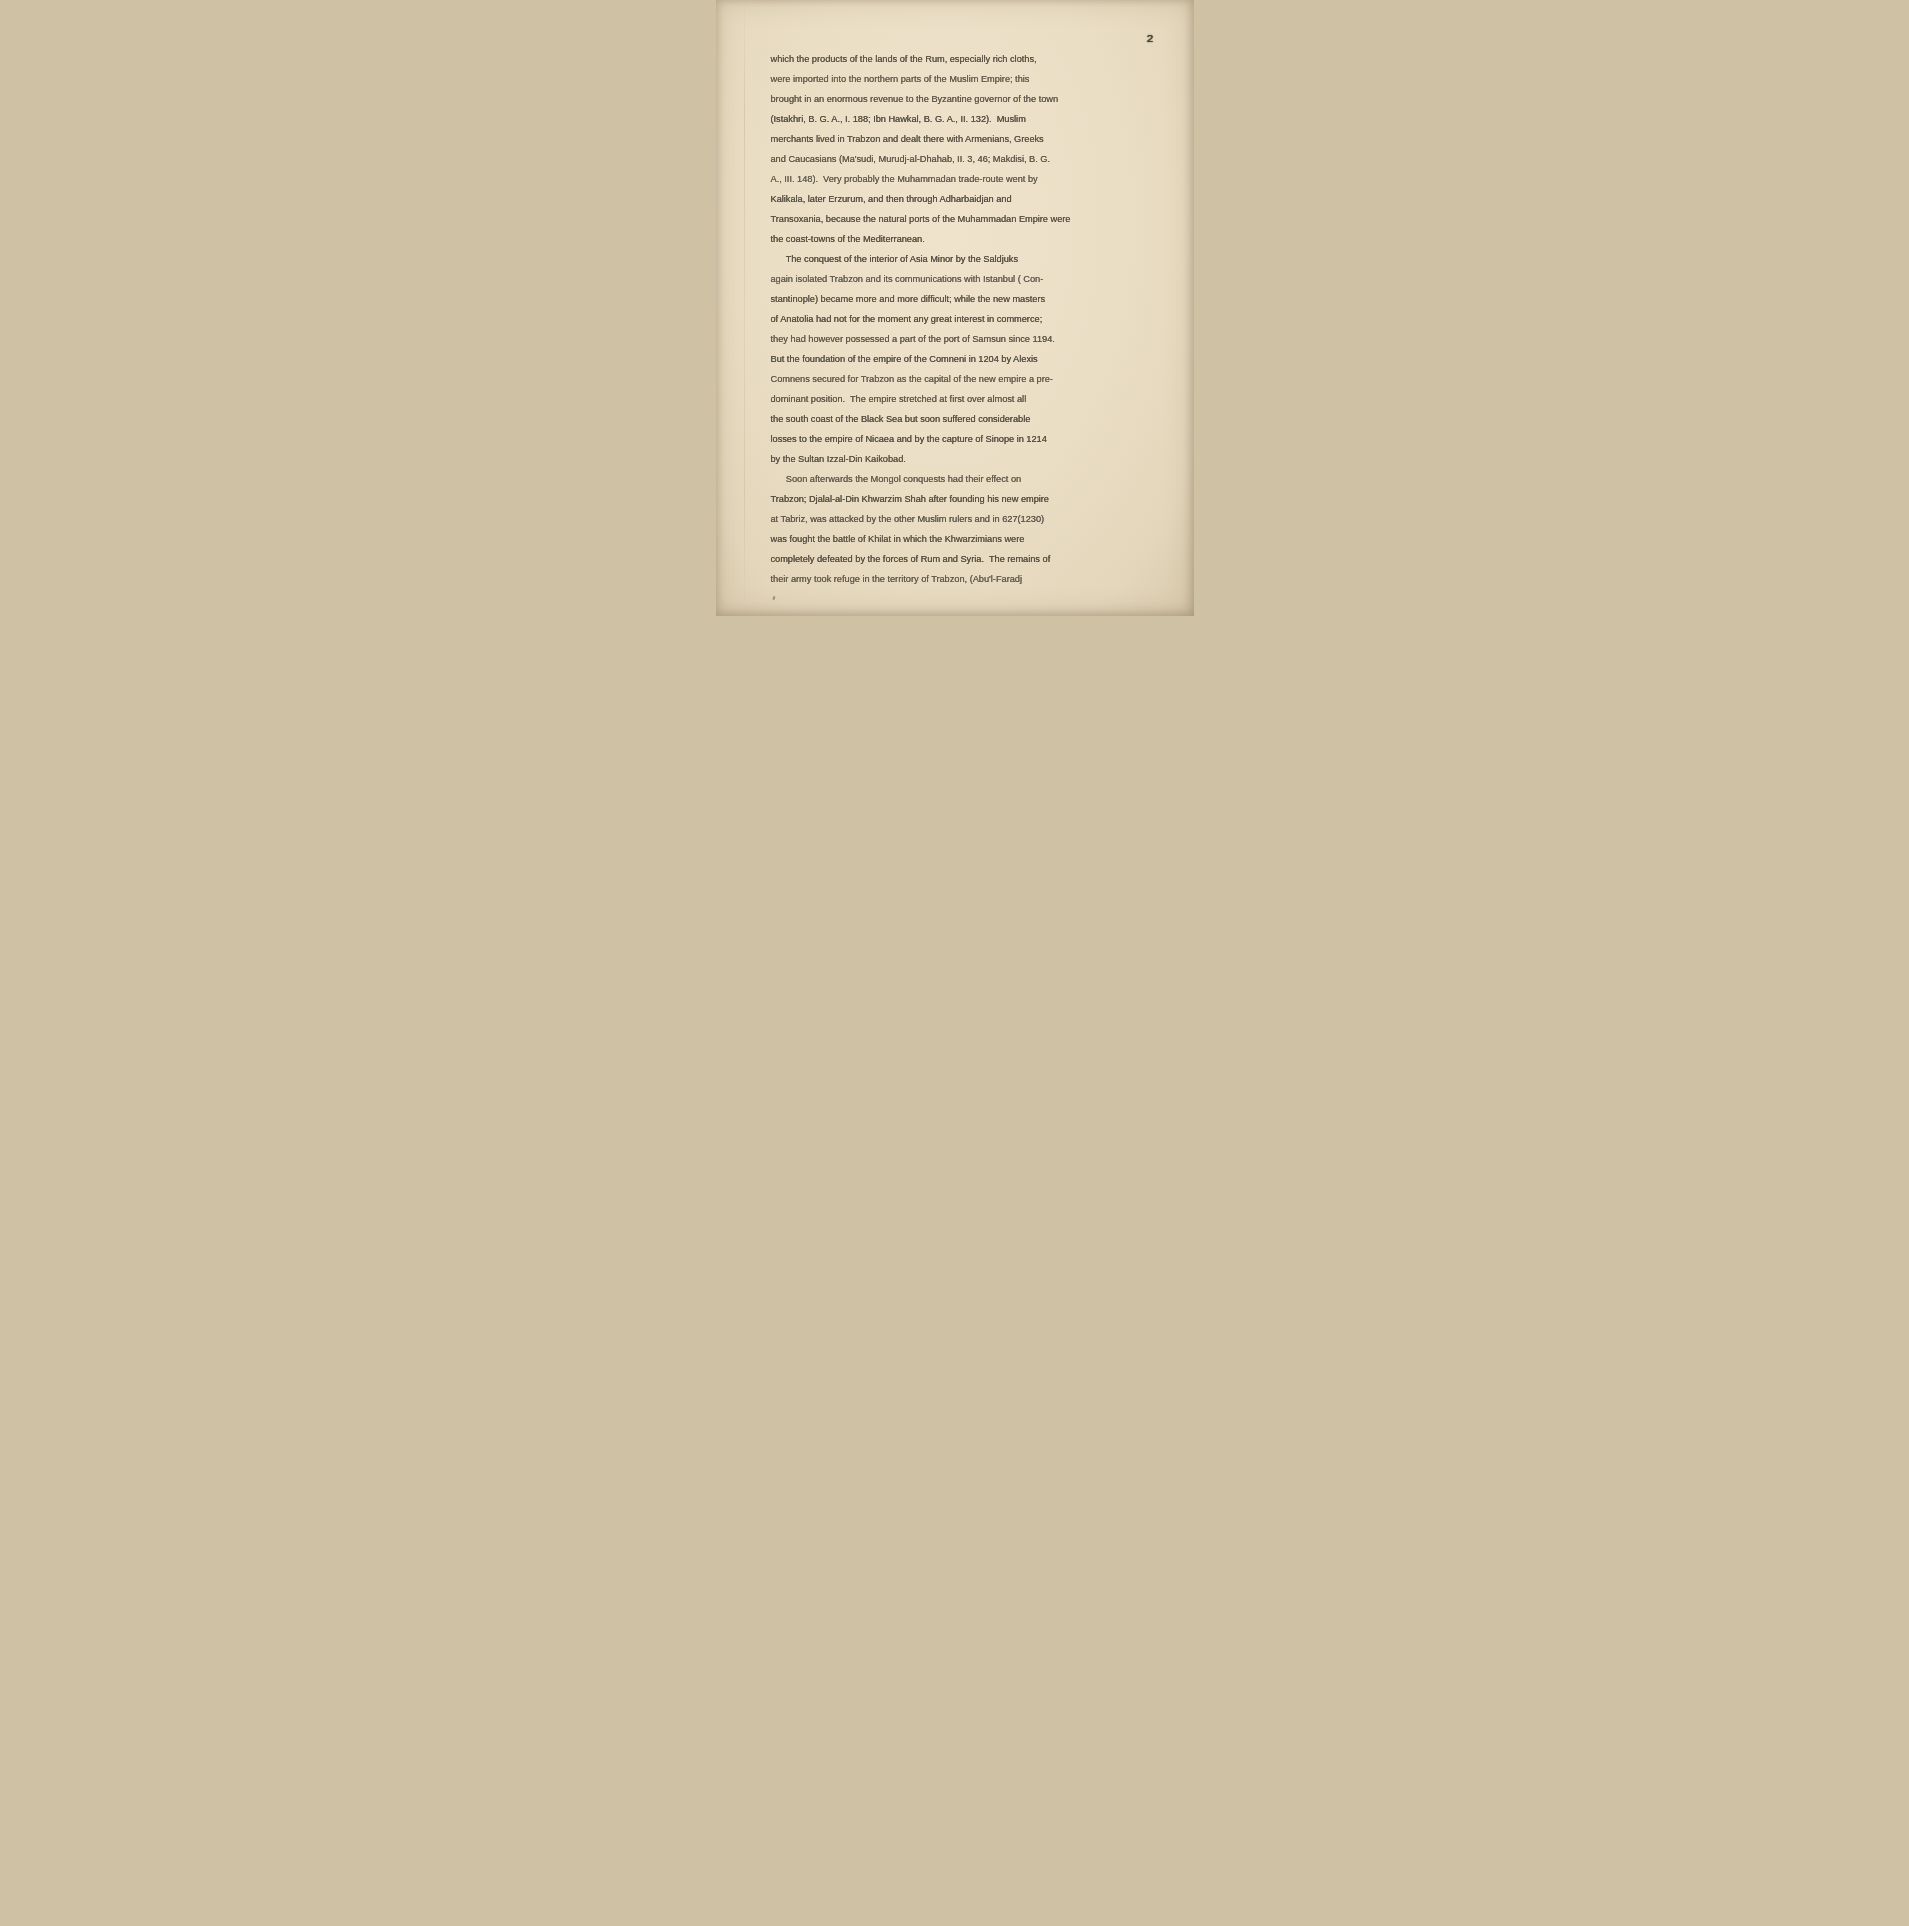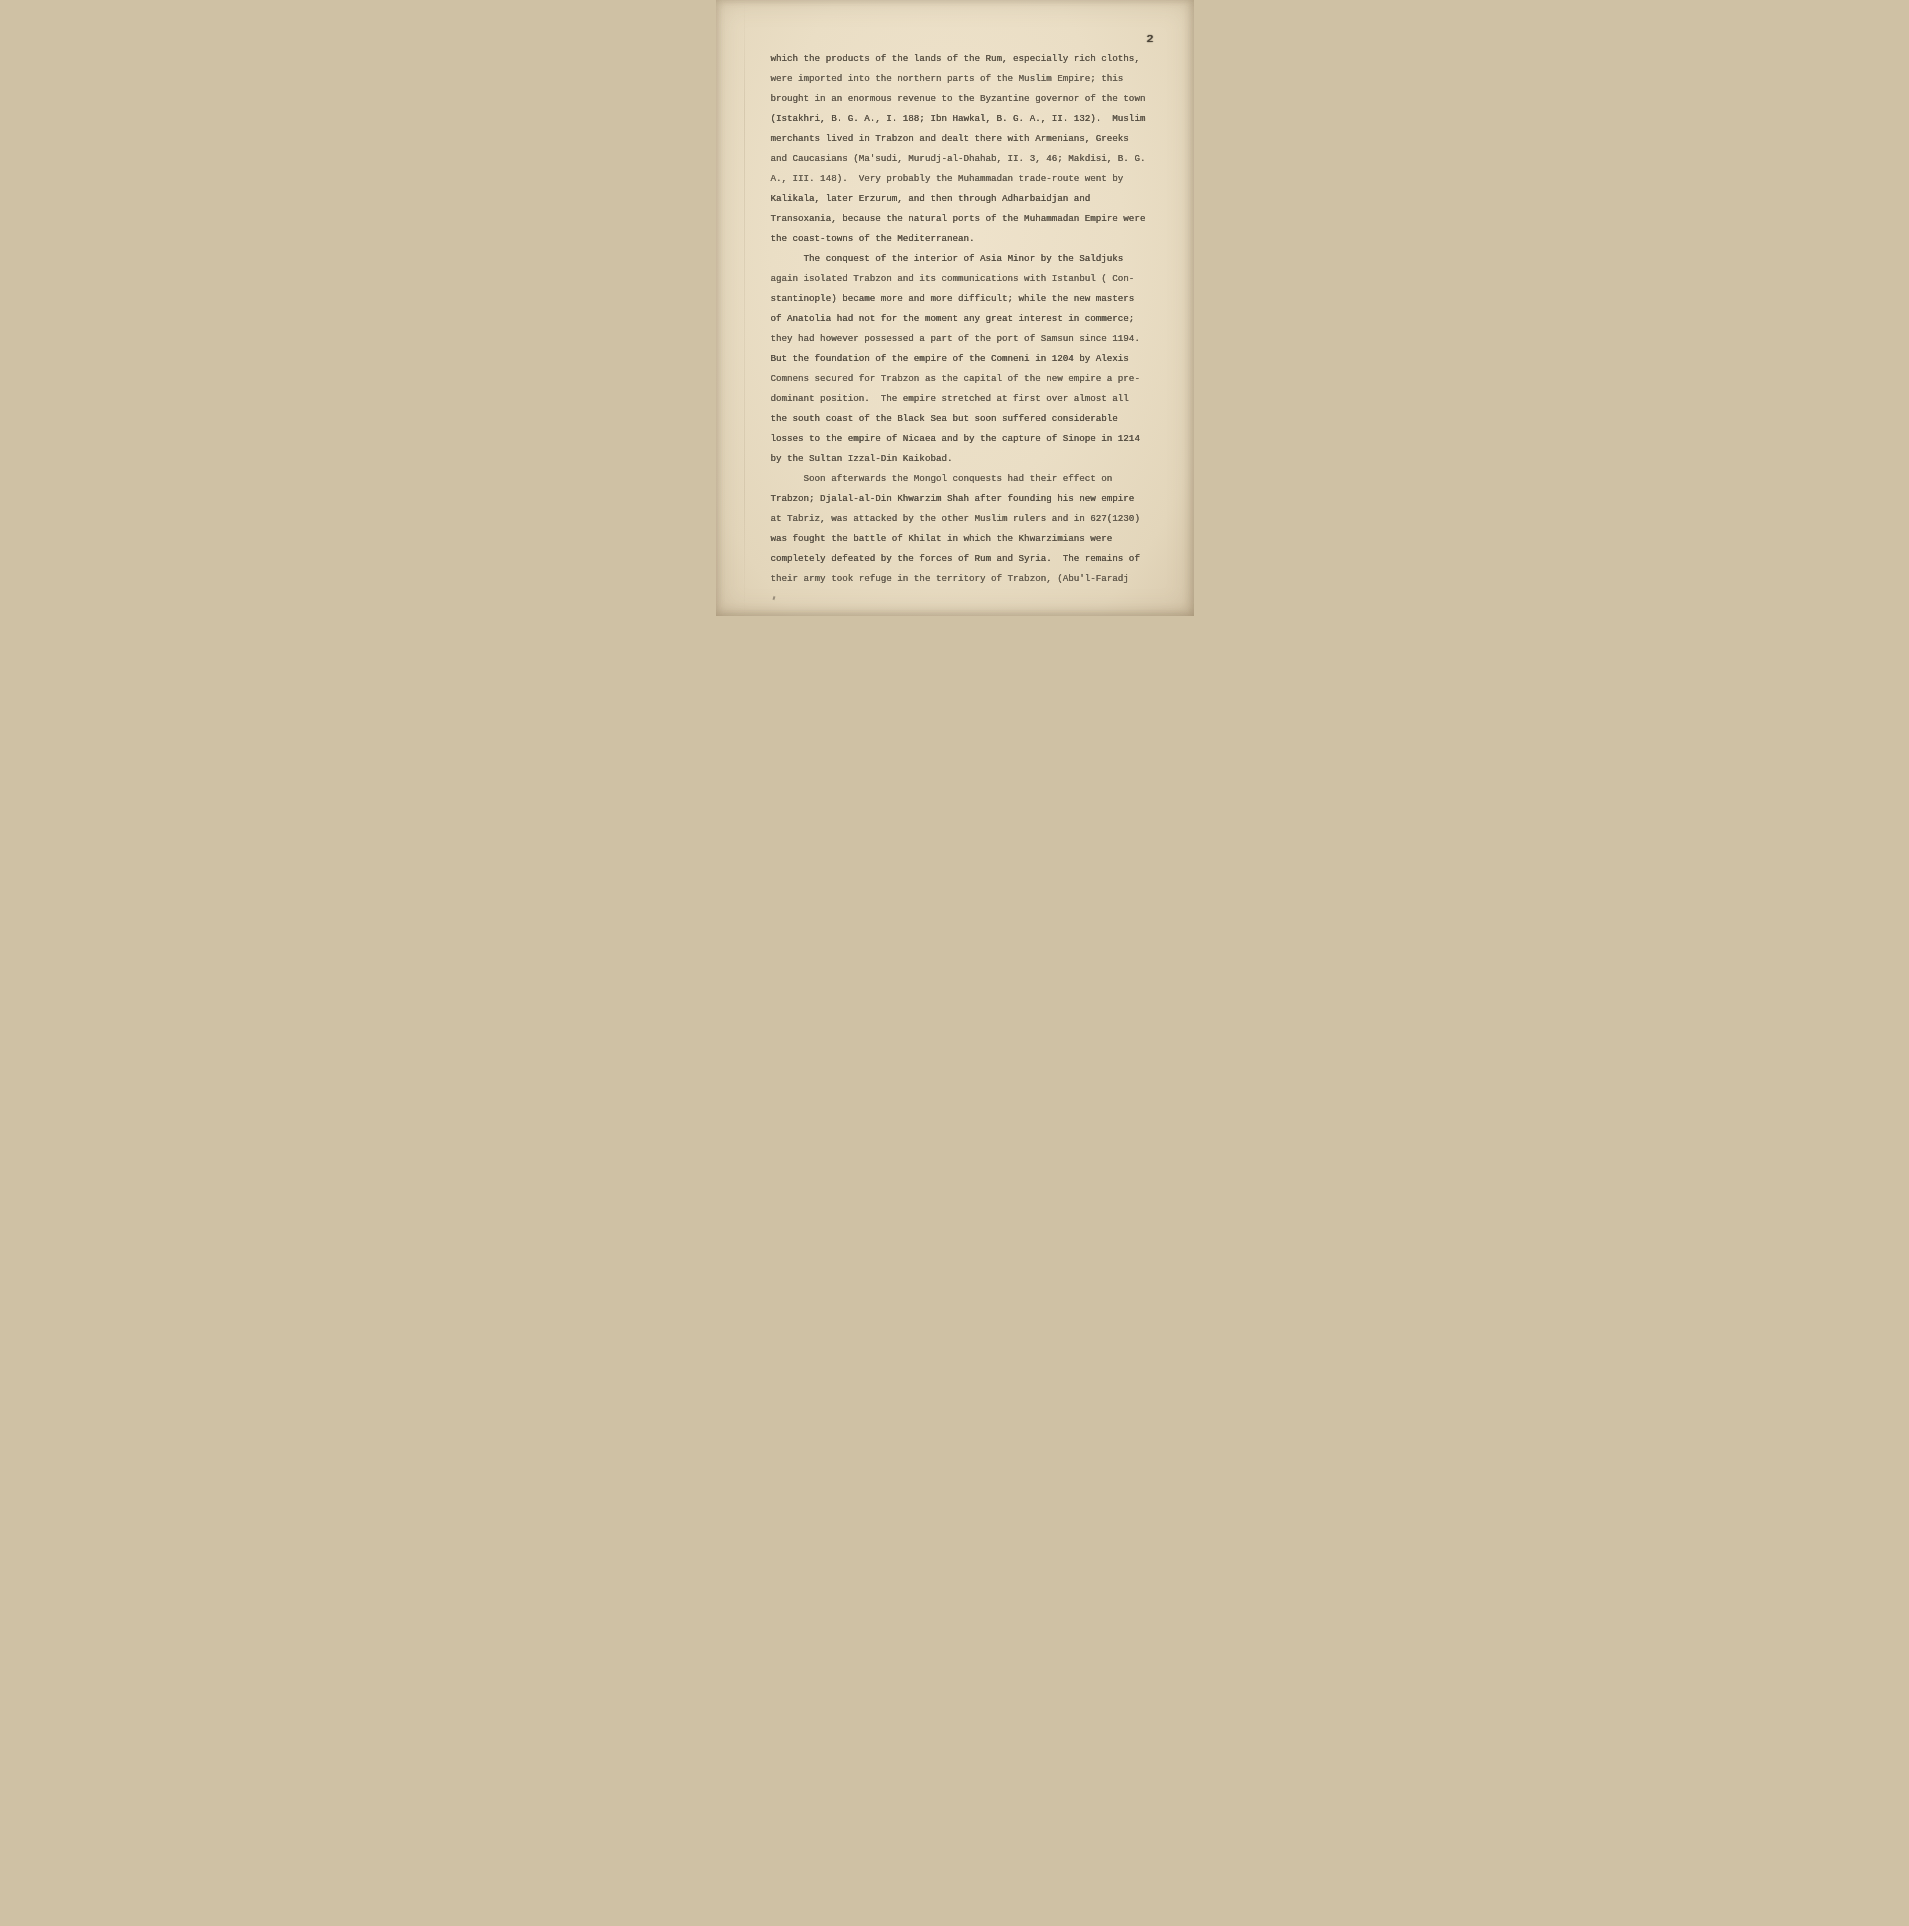--- a/index.html
+++ b/index.html
@@ -42,21 +42,21 @@
     text-shadow:
       0 0 1.2px rgba(72,65,54,.95),
       0.4px 0.4px 0.8px rgba(72,65,54,.6),
       -0.4px 0 0.8px rgba(72,65,54,.5);
     filter:blur(0.2px);
   }
   .text-block{
     position:absolute;
     left:55px; top:49px;
     width:393px;
-    font-family:Liberation Mono, monospace;
+    font-family:Liberation Sans, sans-serif;
     font-size:9.2px;
     line-height:20px;
     color:#564f43;
     white-space:pre;
     text-shadow:
       0 0 0.6px rgba(86,79,67,.85),
       0.2px 0.2px 0.5px rgba(86,79,67,.45);
   }
   .text-line{
     min-height:20px;

